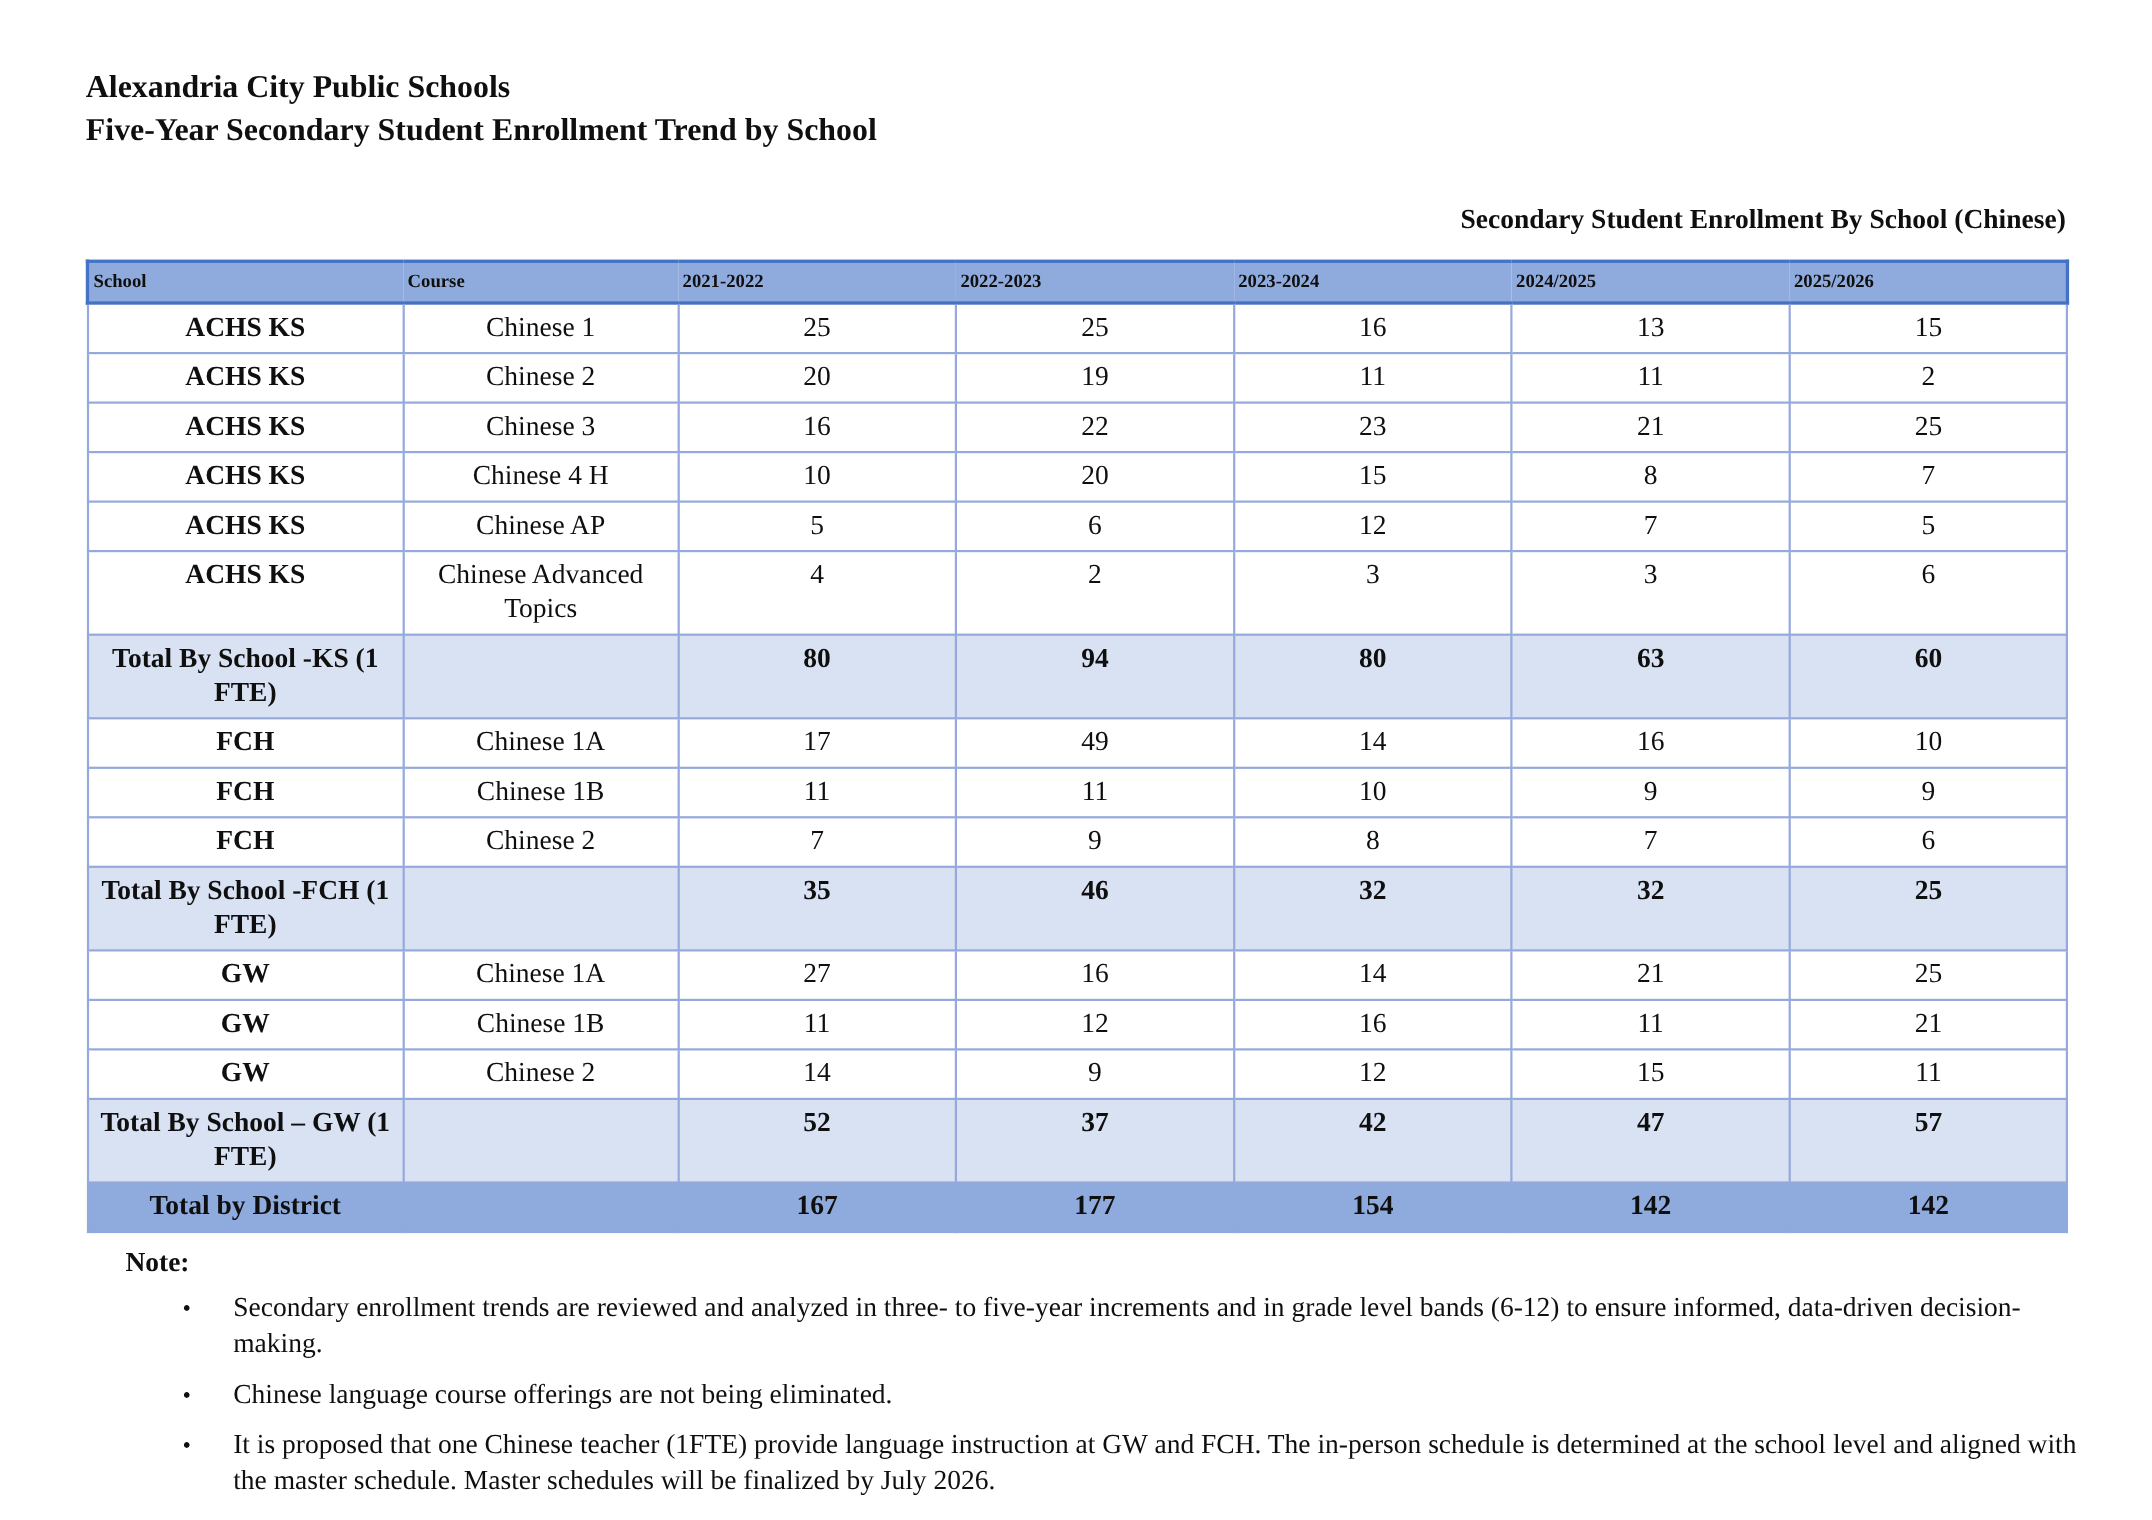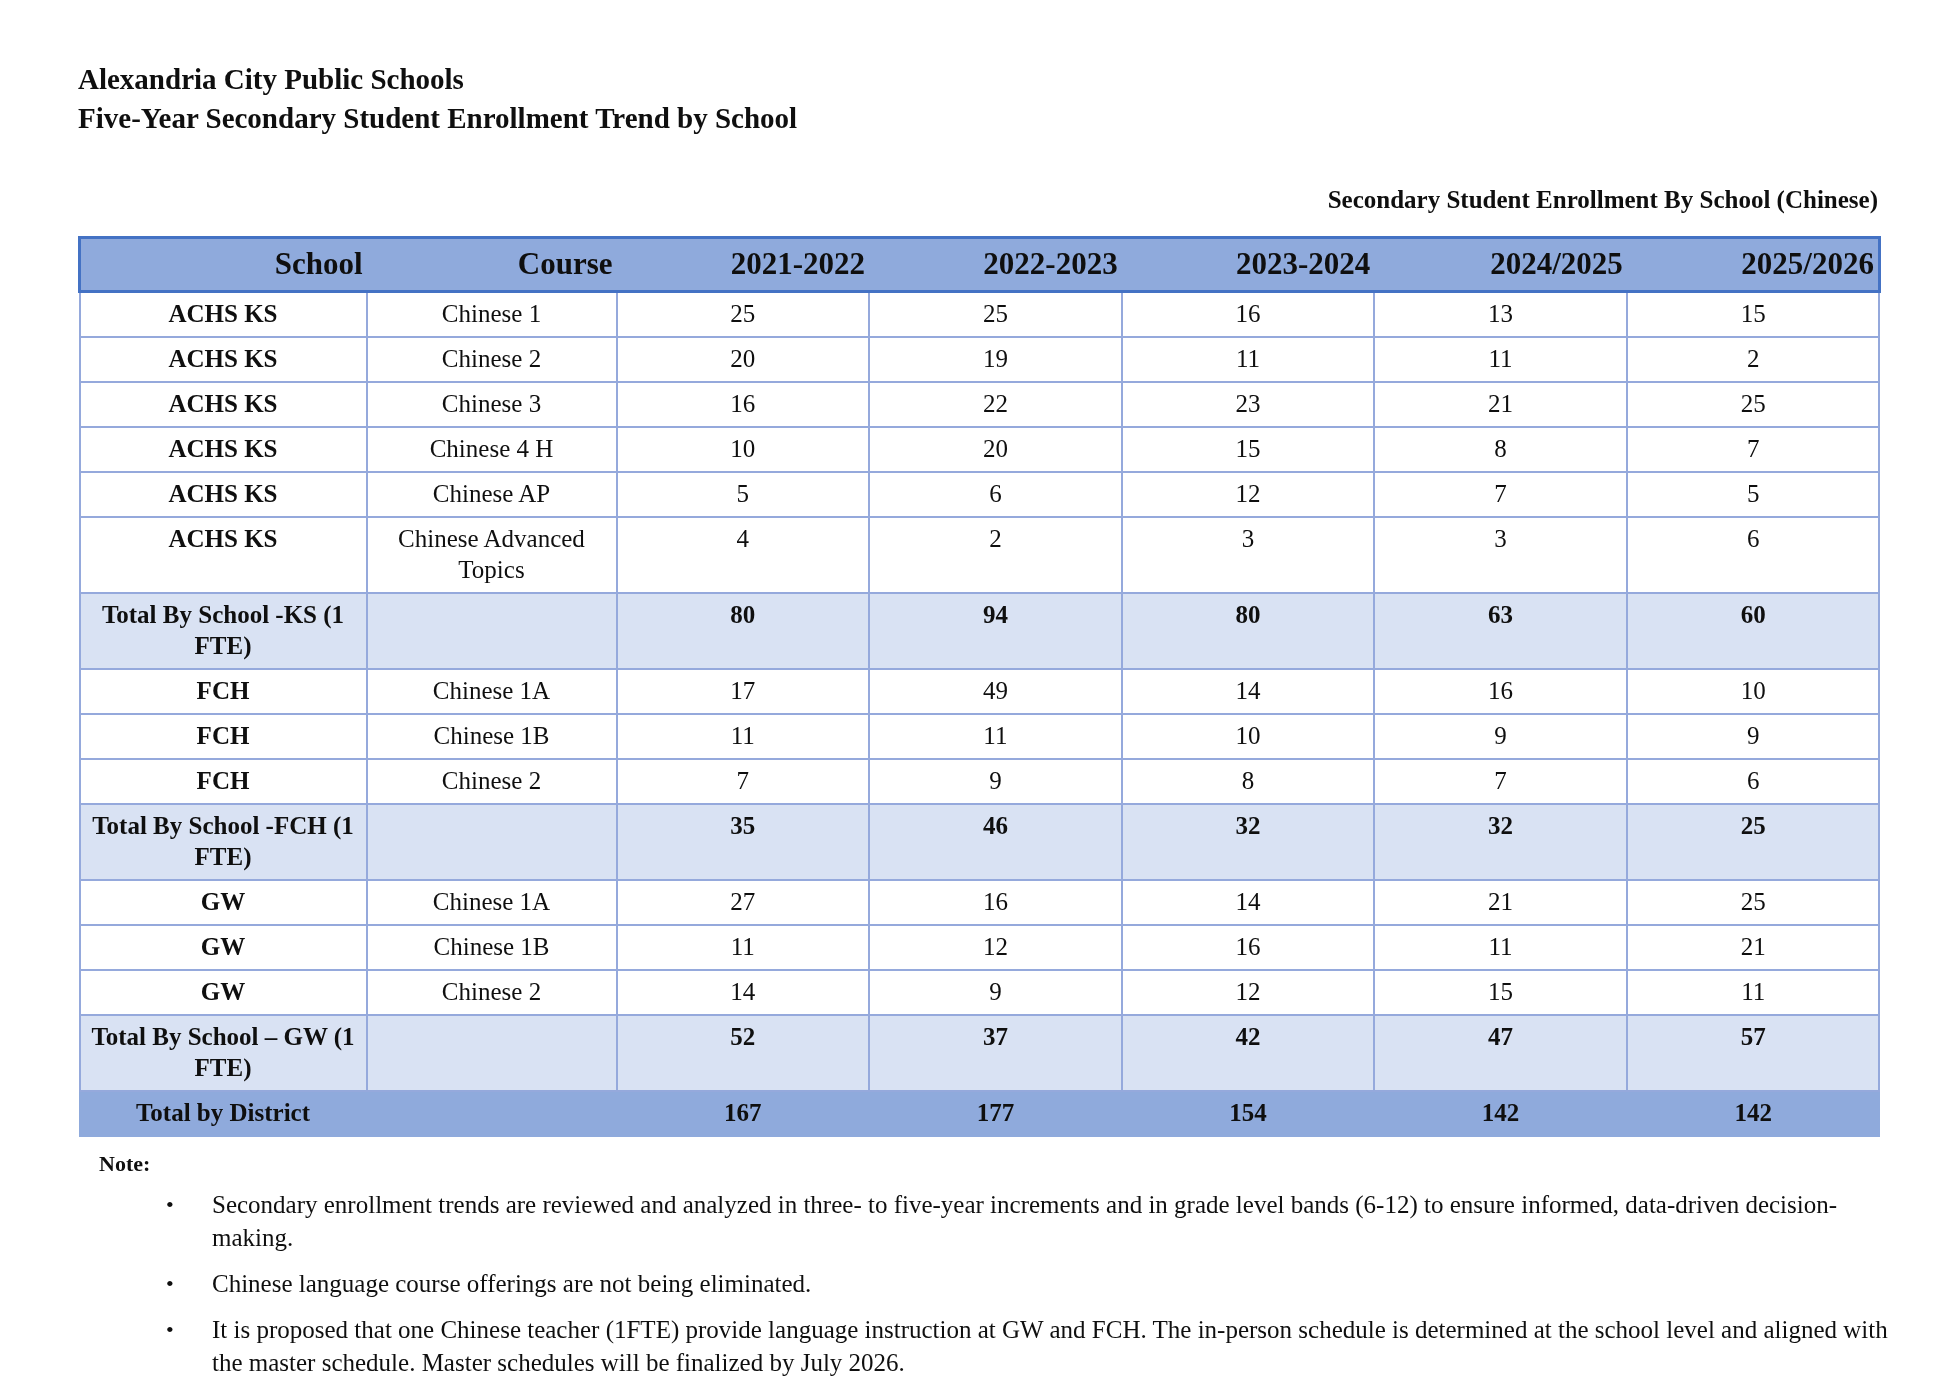--- a/index.html
+++ b/index.html
@@ -22,37 +22,37 @@
   table.enrollment{
     width:1800px;border-collapse:collapse;table-layout:fixed;
   }
   col.c-school{width:287px;}
   col.c-course{width:250px;}
   col.c-year{width:252.6px;}
   th{
     background:var(--header-fill);
     border-top:3px solid var(--header-border);
     border-bottom:3px solid var(--header-border);
-    font-size:31px;font-weight:bold;padding:7px 4px 8px;text-align:right;
+    font-size:17px;font-weight:bold;padding:7px 4px 8px;text-align:left;
   }
   th:first-child{border-left:3px solid var(--header-border);}
   th:last-child{border-right:3px solid var(--header-border);}
   td{
     border:2px solid var(--grid-border);
     font-size:25px;text-align:center;vertical-align:top;
     padding:5px 6px 7px;line-height:31px;
   }
   tr td:first-child{font-weight:bold;}
   tr.row-total td{background:var(--total-fill);font-weight:bold;}
   tr.row-district td{
     background:var(--header-fill);font-weight:bold;
     border-color:var(--header-fill);border-top-color:var(--grid-border);
   }
   .notes{margin-top:10px;width:1820px;}
-  .note-heading{font-size:22px;font-weight:bold;margin-left:21px;line-height:33px;}
+  .note-heading{font-size:25px;font-weight:bold;margin-left:36px;line-height:33px;}
   ul.note-list{list-style:none;margin:8px 0 0 0;padding:0;}
   ul.note-list li{
     position:relative;padding-left:134px;font-size:25px;line-height:33px;
     margin-bottom:13px;
   }
   ul.note-list .bullet{
     position:absolute;left:88px;top:0;font-size:22px;line-height:33px;
   }
 </style>
 </head>

